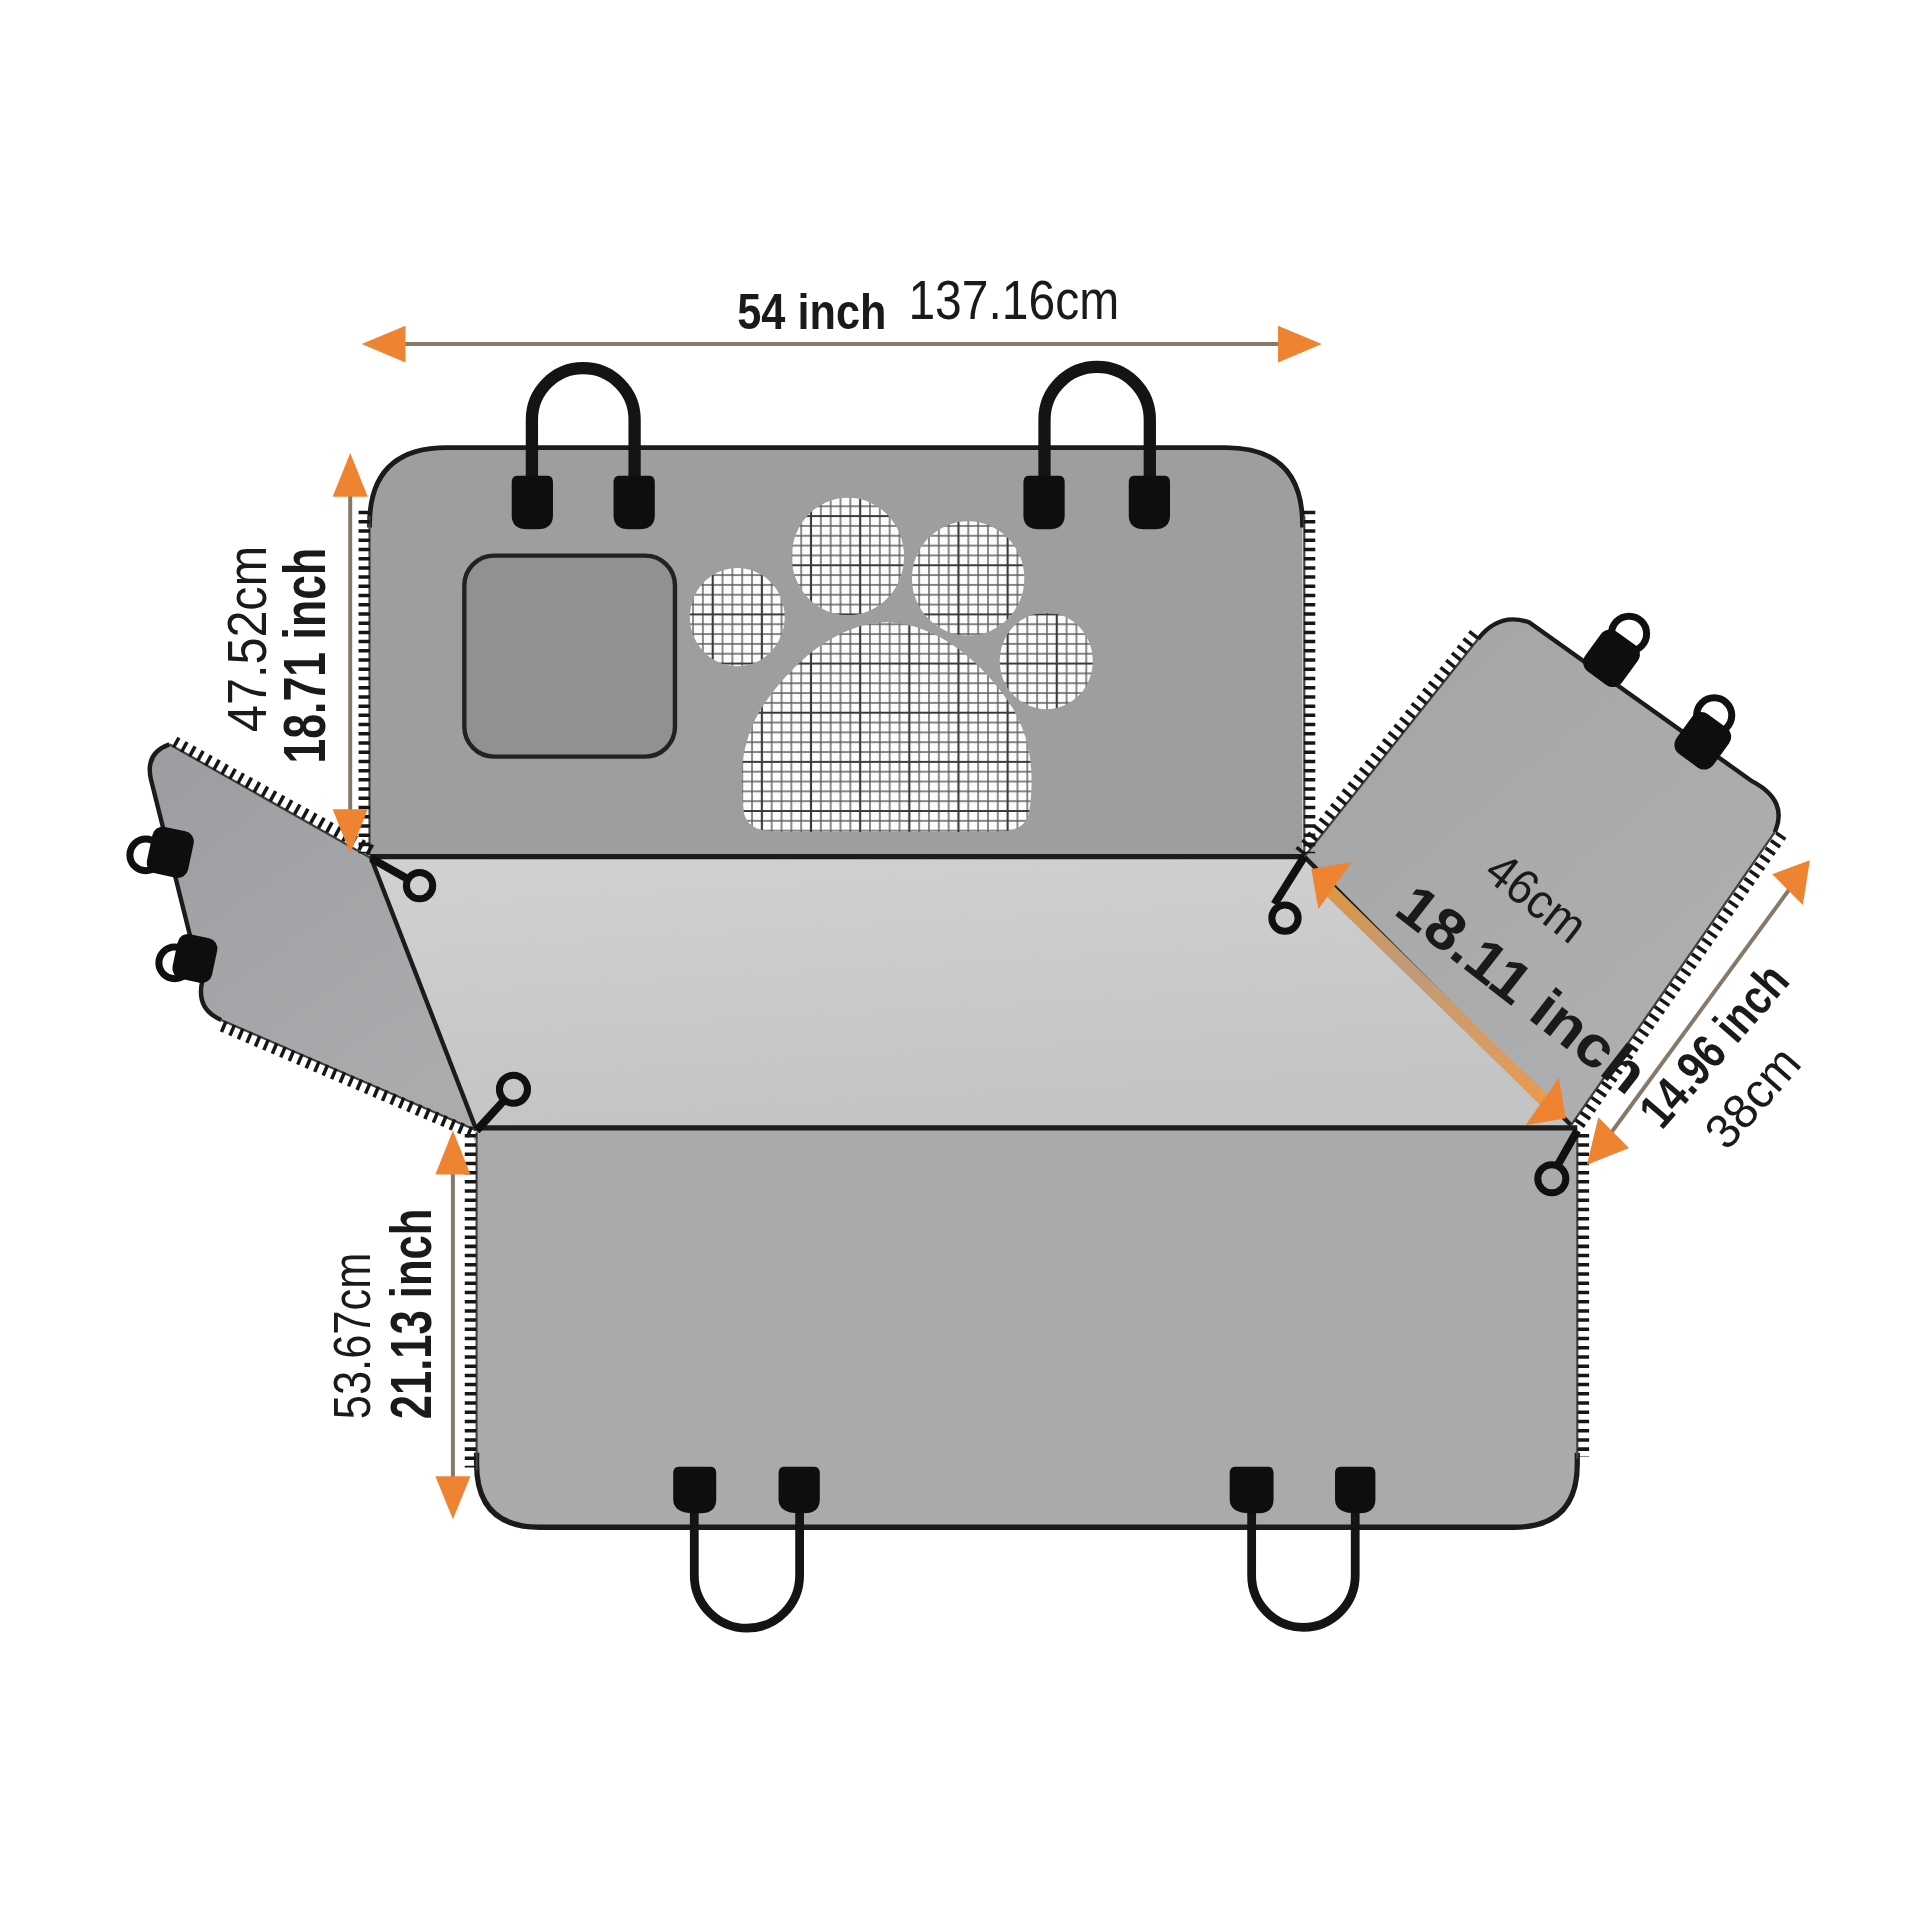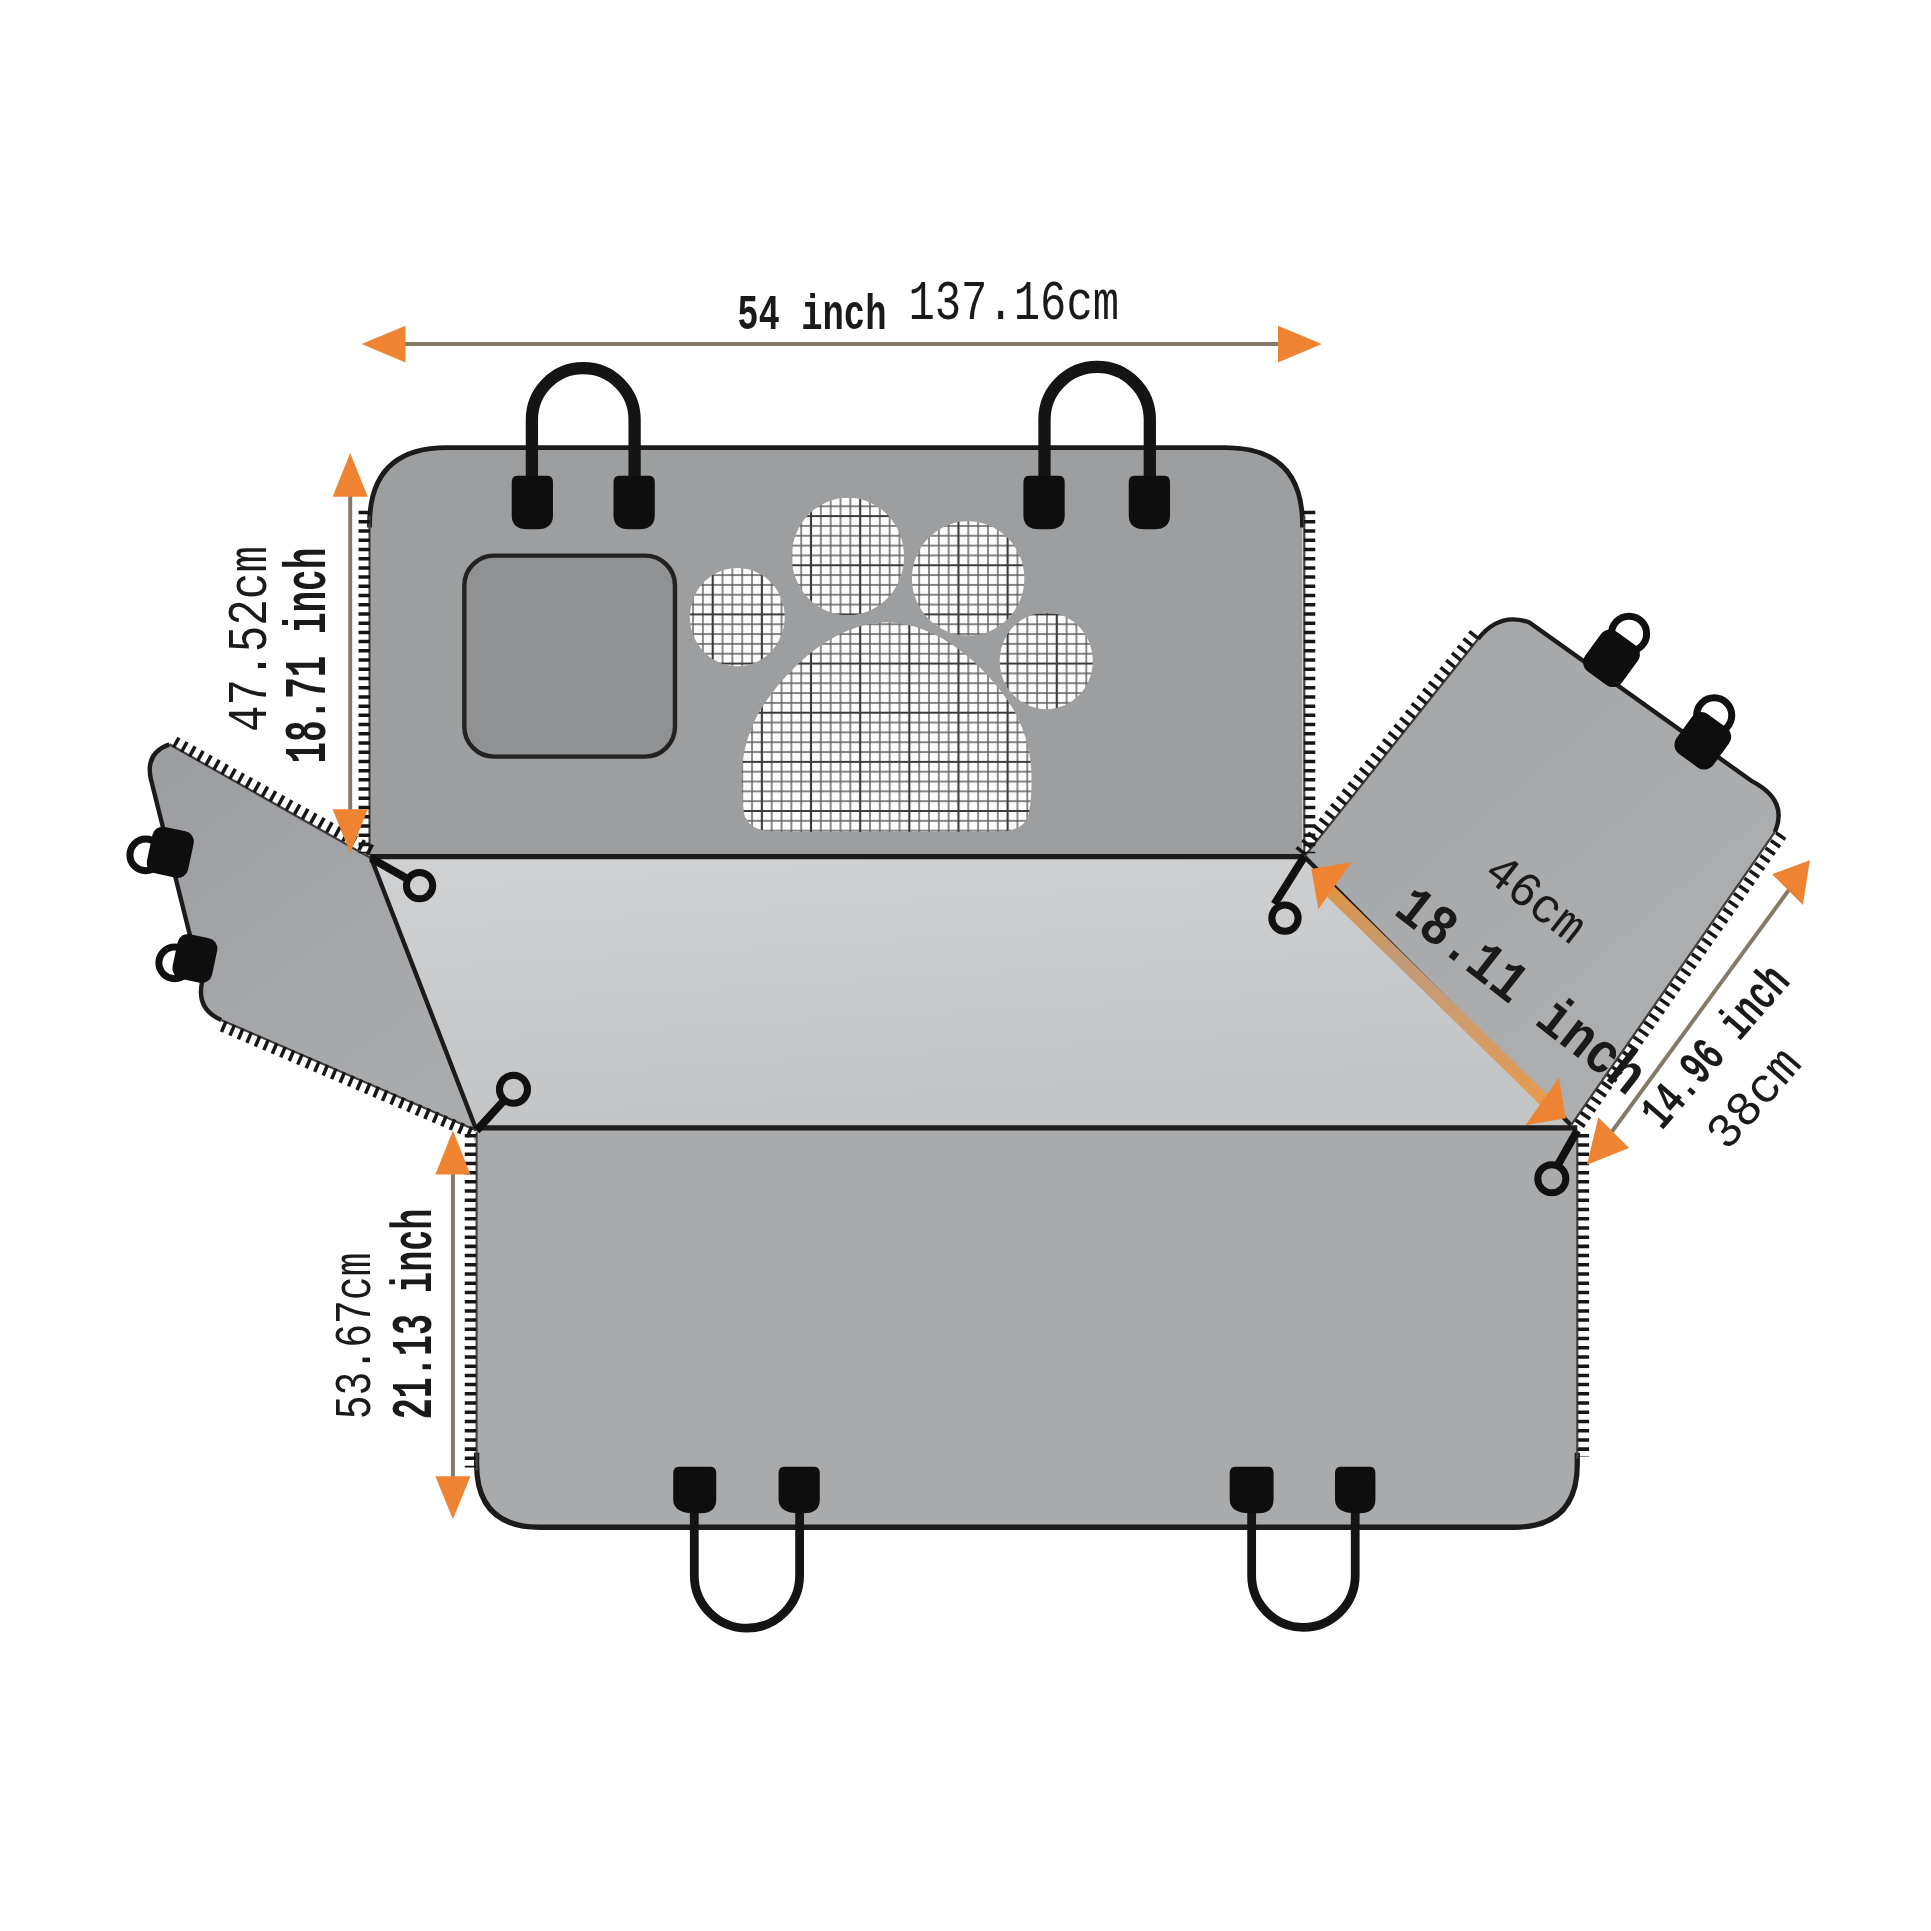--- a/index.html
+++ b/index.html
@@ -1,16 +1,16 @@
 <!DOCTYPE html>
 <html style="font-size:14px"><head>
 <meta charset="utf-8">
 <style>
   html,body{margin:0;padding:0;background:#ffffff;}
-  .page{width:1931px;height:1931px;position:relative;background:#ffffff;font-family:Liberation Mono, monospace;}
+  .page{width:1931px;height:1931px;position:relative;background:#ffffff;font-family:Liberation Sans, sans-serif;}
   svg{position:absolute;left:0;top:0;}
 </style>
 </head>
 <body>
 <div class="page">
 <svg width="1931" height="1931" viewBox="0 0 2200 2200">
 <defs>
   <pattern id="mesh" width="56" height="56" patternUnits="userSpaceOnUse">
     <rect width="56" height="56" fill="#fcfcfc"></rect>
     <path d="M0 5.6H56 M0 16.8H56 M0 28H56 M0 39.2H56 M0 50.4H56 M5.6 0V56 M16.8 0V56 M28 0V56 M39.2 0V56 M50.4 0V56" stroke="#5d5d5d" stroke-width="1.6" fill="none"></path>

